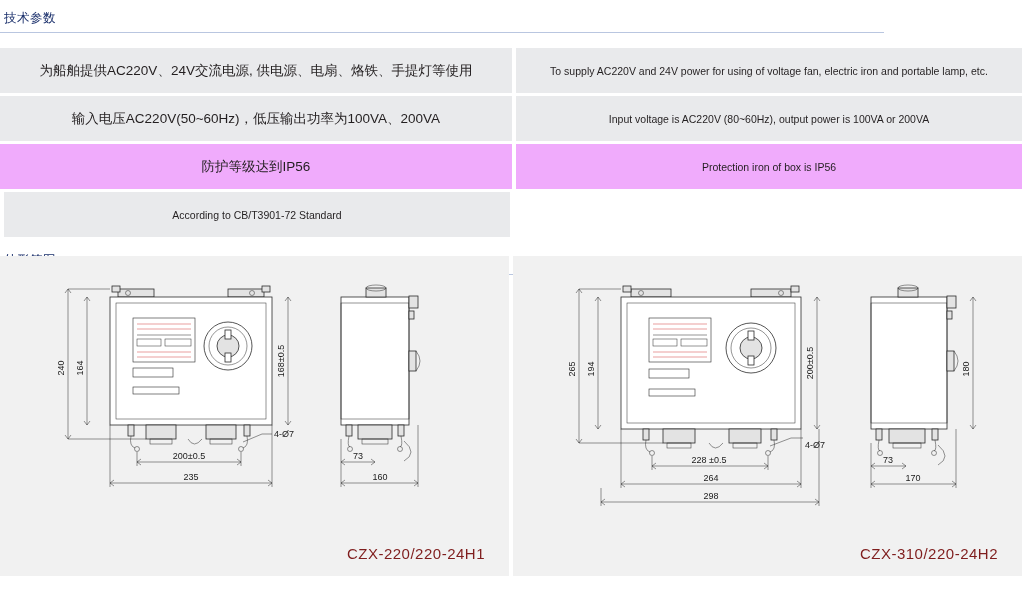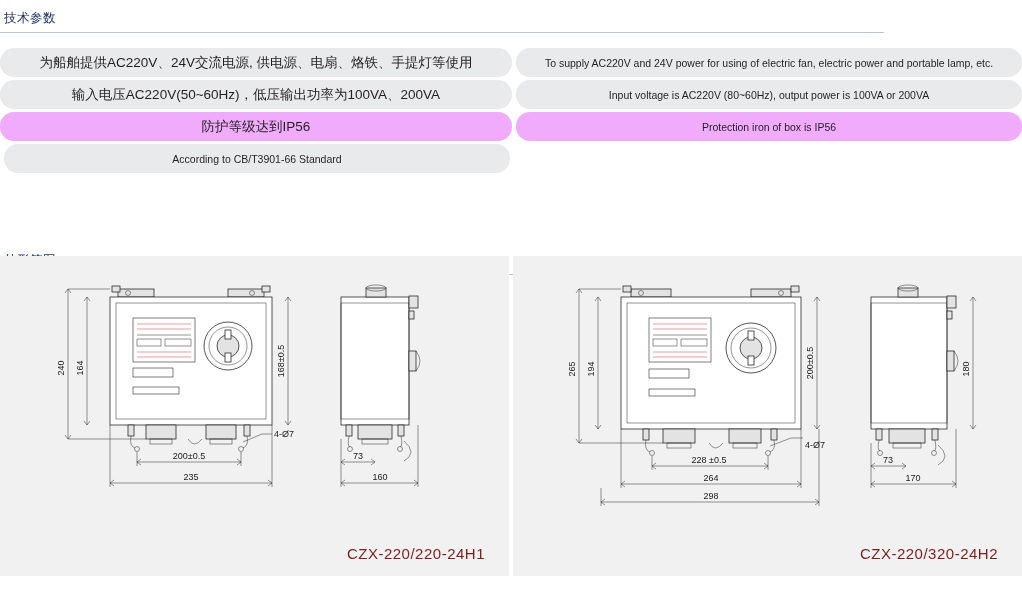--- a/index.html
+++ b/index.html
@@ -24,22 +24,21 @@
 
   .spec-table{
     position:absolute;left:0;top:48px;width:1022px;
     border-collapse:separate;border-spacing:0;
   }
   .spec-row{display:flex;width:1022px;margin-bottom:3px;}
   .cell{
     box-sizing:border-box;
     display:flex;align-items:center;justify-content:center;
     text-align:center;
-    height:29px;
-    border-radius:14px;
+    height:45px;
   }
   .cell.cn{width:512px;font-size:13.5px;color:#231f20;}
   .cell.en{width:506px;margin-left:4px;font-size:10.5px;color:#231f20;}
   .shade-light{background:#e9eaec;}
   .shade-dark{background:#f0abfc;}
 
   .figures{
     position:absolute;left:0;top:256px;width:1022px;height:320px;
     display:flex;
   }
@@ -62,35 +61,35 @@
 </style>
 </head>
 <body>
 
 <div id="tech-title" class="section-title">技术参数</div>
 
 <div class="spec-table">
 
   <div class="spec-row">
     <div class="cell cn shade-light">为船舶提供AC220V、24V交流电源, 供电源、电扇、烙铁、手提灯等使用</div>
-    <div class="cell en shade-light">To supply AC220V and 24V power for using of electric fan, electric power and portable lamp, etc.</div>
+    <div class="cell en shade-light">To supply AC220V and 24V power for using of voltage fan, electric iron and portable lamp, etc.</div>
   </div>
 
   <div class="spec-row">
     <div class="cell cn shade-light">输入电压AC220V(50~60Hz)，低压输出功率为100VA、200VA</div>
     <div class="cell en shade-light">Input voltage is AC220V (80~60Hz), output power is 100VA or 200VA</div>
   </div>
 
   <div class="spec-row">
     <div class="cell cn shade-dark">防护等级达到IP56</div>
     <div class="cell en shade-dark">Protection iron of box is IP56</div>
   </div>
 
   <div class="spec-row">
-    <div class="cell en shade-light">According to CB/T3901-66 Standard</div>
+    <div class="cell en shade-light">According to CB/T3901-72 Standard</div>
   </div>
 
 </div>
 
 <div id="outline-title" class="section-title">外形简图</div>
 
 <div class="figures">
 
   <div class="fig-panel">
     <svg width="509" height="290" viewBox="0 0 509 290">
@@ -321,16 +320,16 @@
       <text class="dimtxt" x="375" y="207" text-anchor="middle">73</text>
 
       <line class="dim" x1="358" y1="228" x2="443" y2="228"></line>
       <path class="dim" d="M362 225 L358 228 L362 231"></path>
       <path class="dim" d="M439 225 L443 228 L439 231"></path>
       <line class="dim" x1="358" y1="187" x2="358" y2="232"></line>
       <line class="dim" x1="443" y1="173" x2="443" y2="232"></line>
       <text class="dimtxt" x="400" y="225" text-anchor="middle">170</text>
     </svg>
 
-    <div class="fig-caption">CZX-220/320-24H2</div>
+    <div class="fig-caption">CZX-310/220-24H2</div>
   </div>
 
 </div>
 
 </body></html>

